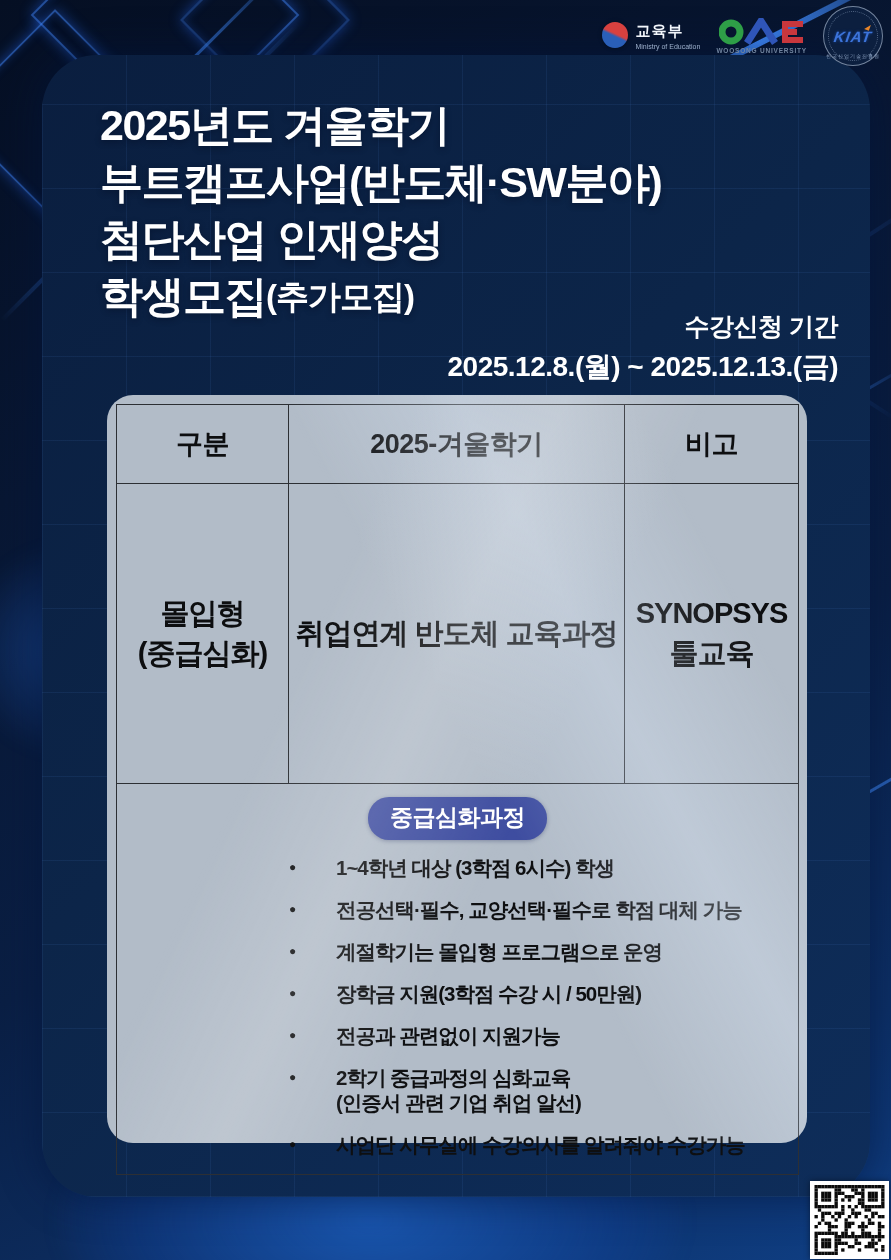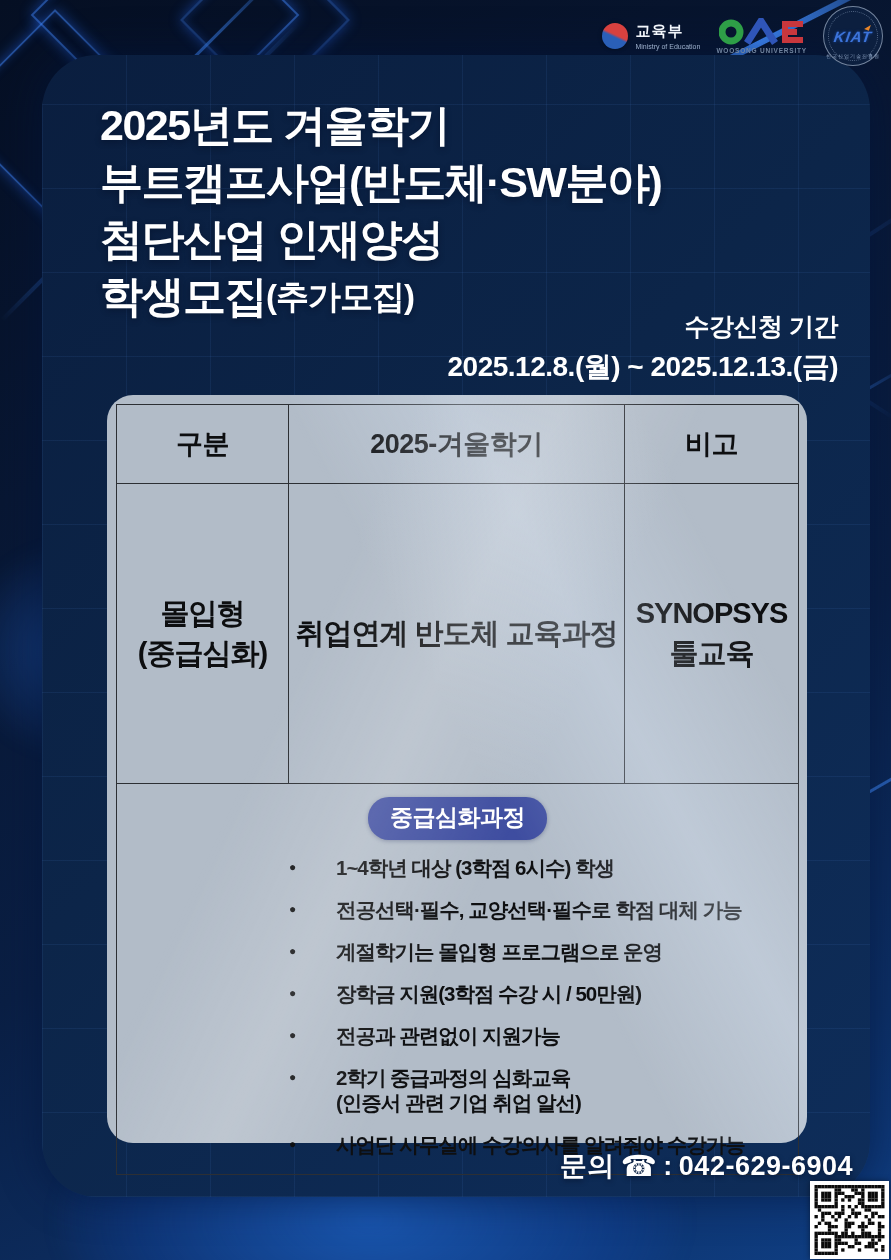--- a/index.html
+++ b/index.html
@@ -22,21 +22,21 @@
     background:radial-gradient(circle, rgba(60,135,250,.30), transparent 70%); filter:blur(8px); }
   .beam { position:absolute; height:4px; pointer-events:none;
     background:linear-gradient(90deg, transparent, rgba(64,140,255,.95), transparent);
     filter:blur(.6px); border-radius:2px; }
   .diamond { position:absolute; border:2px solid rgba(62,132,252,.55);
     transform:rotate(45deg); pointer-events:none;
     box-shadow:0 0 14px rgba(40,110,255,.45), inset 0 0 10px rgba(40,110,255,.25); }
 
   
   .logos { position:absolute; top:6px; right:8px; display:flex; align-items:center; gap:16px; z-index:5; }
-  .logo-moe { display:flex; align-items:center; gap:7px; }
+  .logo-moe { display:flex; align-items:flex-start; gap:7px; }
   .taegeuk { width:26px; height:26px; border-radius:50%;
     background:linear-gradient(205deg,#d8413f 46%,#2a5fb8 54%); box-shadow:0 0 4px rgba(0,0,0,.4); }
   .moe-text-kr { font-size:15px; font-weight:700; color:#f2f6fb; letter-spacing:1px; }
   .moe-text-en { font-size:7px; color:#9db0cc; margin-top:2px; }
   .logo-woosong { display:flex; flex-direction:column; align-items:center; gap:2px; }
   .woosong-caption { font-size:6.5px; color:#71849f; letter-spacing:.8px; font-weight:700; }
   .logo-kiat { position:relative; width:60px; height:60px; border-radius:50%;
     background:radial-gradient(circle at 50% 40%, #0e2448, #081graph7 70%); background:#0c1f3f;
     border:1px solid rgba(200,215,235,.55); display:flex; align-items:center; justify-content:center; }
   .logo-kiat::before { content:""; position:absolute; inset:4px; border-radius:50%;
@@ -221,26 +221,20 @@
                     <span class="btext">사업단 사무실에 수강의사를 알려줘야 수강가능</span>
                   </li>
             </ul>
           </td>
         </tr>
       </tbody>
         </table>
     </div>
   </div>
 
-  <div class="contact">
-    <span>문의</span>
-    <span class="phone-glyph">☎</span>
-      <span>:</span>
-    <span>042-629-6904</span>
-  </div>
 
   <div class="qr">
     <svg viewBox="0 0 21 21">
         <rect x="0" y="0" width="1" height="1"></rect>
         <rect x="1" y="0" width="1" height="1"></rect>
         <rect x="2" y="0" width="1" height="1"></rect>
         <rect x="3" y="0" width="1" height="1"></rect>
         <rect x="4" y="0" width="1" height="1"></rect>
         <rect x="5" y="0" width="1" height="1"></rect>
         <rect x="6" y="0" width="1" height="1"></rect>

